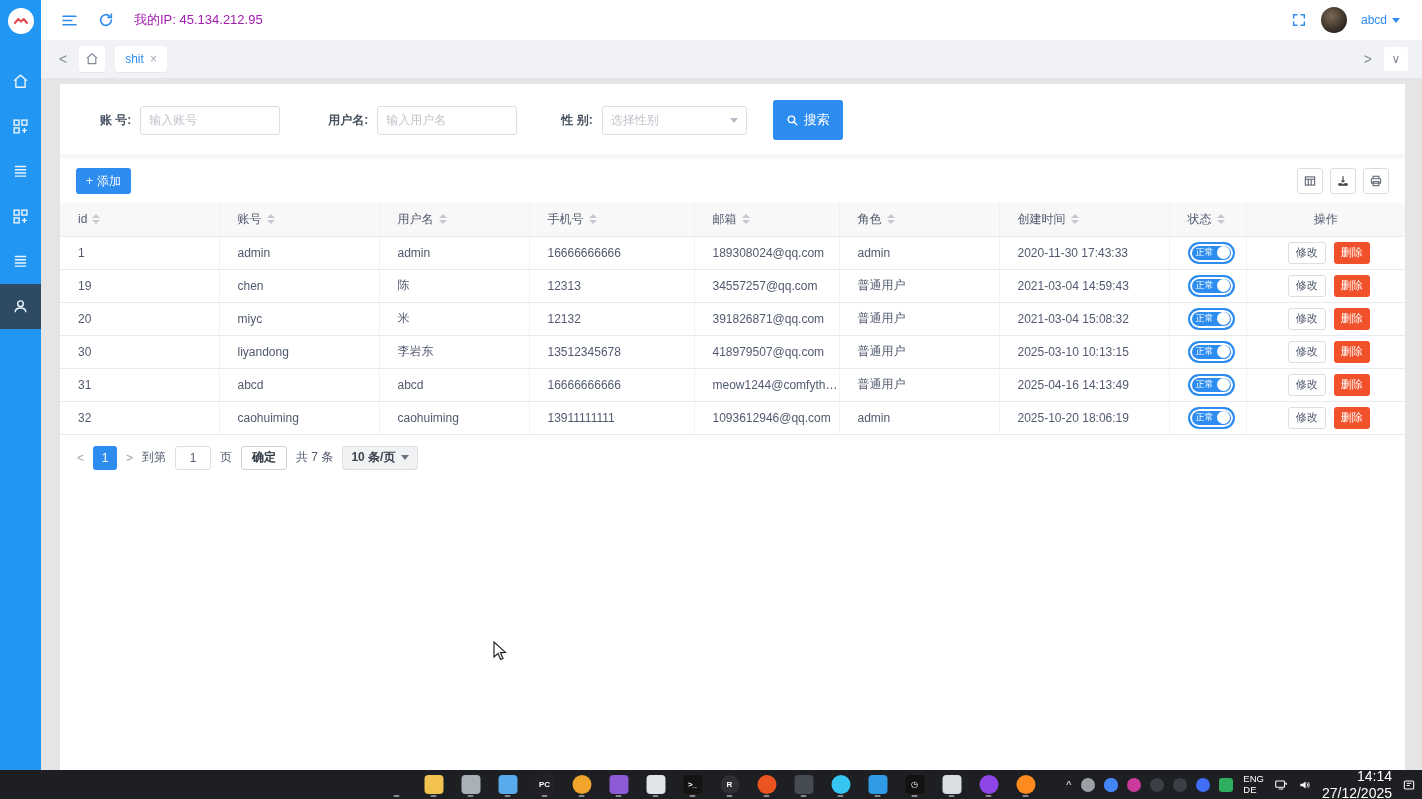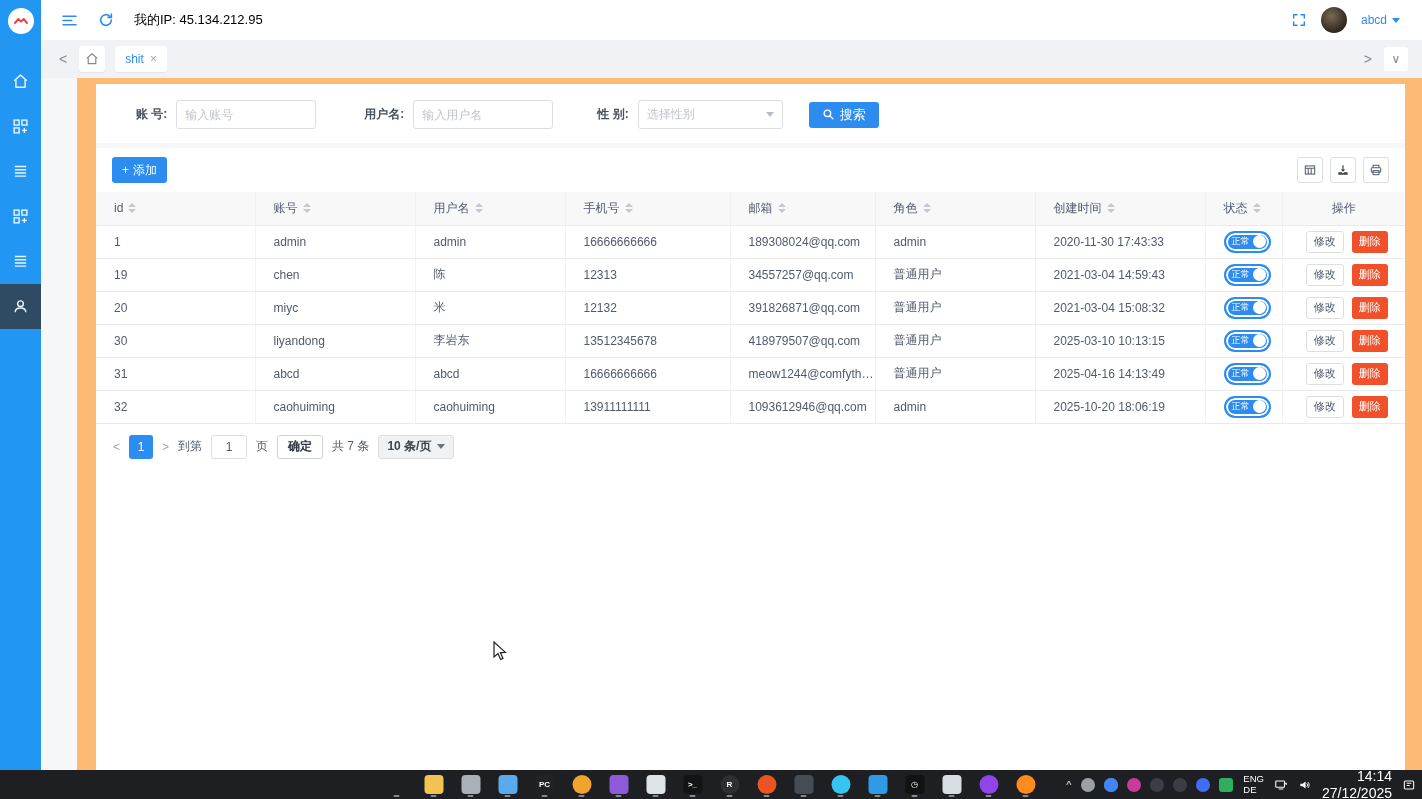--- a/index.html
+++ b/index.html
@@ -15,48 +15,48 @@
   .side-item { height:45px; display:flex; align-items:center; justify-content:center; color:#eaf4fe; cursor:pointer; }
   .side-item svg { width:17px; height:17px; }
   .side-item.active { background:#2f4a63; }
 
   
   .main { position:absolute; left:41px; top:0; right:0; height:770px; display:flex; flex-direction:column; }
 
   .topbar { height:40px; background:#fff; display:flex; align-items:center; padding:0 22px 0 20px; flex:0 0 auto; }
   .topbar-left { display:flex; align-items:center; gap:20px; }
   .icon-btn { background:none; border:none; cursor:pointer; display:flex; align-items:center; color:#2d8cf0; }
-  .ip-text { color:#000000; font-size:13px; }
+  .ip-text { color:#a21caf; font-size:13px; }
   .topbar-right { margin-left:auto; display:flex; align-items:center; gap:14px; }
   .avatar { width:26px; height:26px; border-radius:50%; background:radial-gradient(circle at 40% 35%, #7a6a55, #3a3027 60%, #15120f); }
   .user-chip { display:flex; align-items:center; gap:5px; color:#2d8cf0; cursor:pointer; }
   .caret-down { width:0; height:0; border-left:4px solid transparent; border-right:4px solid transparent; border-top:5px solid #2d8cf0; }
 
   .tabbar { height:38px; background:#f0f2f5; display:flex; align-items:center; padding:0 14px; flex:0 0 auto; }
   .tab-chevron { color:#808695; font-size:14px; cursor:pointer; padding:0 4px; user-select:none; }
   .home-btn { width:26px; height:26px; background:#fff; border-radius:3px; display:flex; align-items:center; justify-content:center; margin-left:8px; cursor:pointer; box-shadow:0 1px 1px rgba(0,0,0,.05); }
   .home-btn svg { width:14px; height:14px; color:#808695; }
   .tab { height:26px; background:#fff; border-radius:3px; display:flex; align-items:center; gap:6px; padding:0 10px; margin-left:10px; cursor:pointer; box-shadow:0 1px 1px rgba(0,0,0,.05); }
   .tab-label { color:#2d8cf0; }
   .tab-close { color:#9ea7b4; font-size:12px; cursor:pointer; }
   .tabbar-right { margin-left:auto; display:flex; align-items:center; gap:8px; }
   .tab-dd { width:24px; height:24px; background:#fff; border-radius:3px; display:flex; align-items:center; justify-content:center; color:#808695; cursor:pointer; }
 
-  .content { flex:1; background:#fdba74; padding:6px 17px 0 19px; overflow:hidden;margin-left:36px; }
+  .content { flex:1; background:#e5e5e5; padding:6px 17px 0 19px; overflow:hidden; }
   .card { background:#fff; height:100%; }
 
   
   .search-row { display:flex; align-items:center; padding:16px 0 14px 40px; border-bottom:5px solid #f5f7f9; }
   .fld-label { color:#46505f; font-weight:700; margin-right:9px; white-space:pre; }
   .txt-input { width:140px; height:29px; border:1px solid #dcdee2; border-radius:3px; padding:0 8px; font-size:12px; color:#515a6e; outline:none; font-family:inherit; }
   .txt-input::placeholder { color:#c0c4cc; }
   .sel-box { width:145px; height:29px; border:1px solid #dcdee2; border-radius:3px; padding:0 8px; display:flex; align-items:center; color:#c0c4cc; cursor:pointer; }
   .sel-caret { margin-left:auto; width:0; height:0; border-left:4px solid transparent; border-right:4px solid transparent; border-top:5px solid #b6bcc6; }
   .gap48 { width:48px; } .gap44 { width:44px; } .gap26 { width:26px; }
-  .btn-search { height:26px; padding:0 13px; background:#2d8cf0; border:none; border-radius:3px; color:#fff; font-size:13px; display:flex; align-items:center; gap:5px; cursor:pointer; font-family:inherit; }
+  .btn-search { height:40px; padding:0 13px; background:#2d8cf0; border:none; border-radius:3px; color:#fff; font-size:13px; display:flex; align-items:center; gap:5px; cursor:pointer; font-family:inherit; }
 
   
   .toolbar { display:flex; align-items:center; padding:9px 16px 9px 16px; }
   .btn-add { height:26px; padding:0 10px; background:#2d8cf0; border:none; border-radius:3px; color:#fff; font-size:12px; display:flex; align-items:center; gap:4px; cursor:pointer; font-family:inherit; }
   .tool-right { margin-left:auto; display:flex; gap:7px; }
   .tool-btn { width:26px; height:26px; background:#fff; border:1px solid #dcdee2; border-radius:3px; display:flex; align-items:center; justify-content:center; color:#57606b; cursor:pointer; }
   .tool-btn svg { width:14px; height:14px; }
 
   
   table { width:100%; border-collapse:collapse; table-layout:fixed; }

